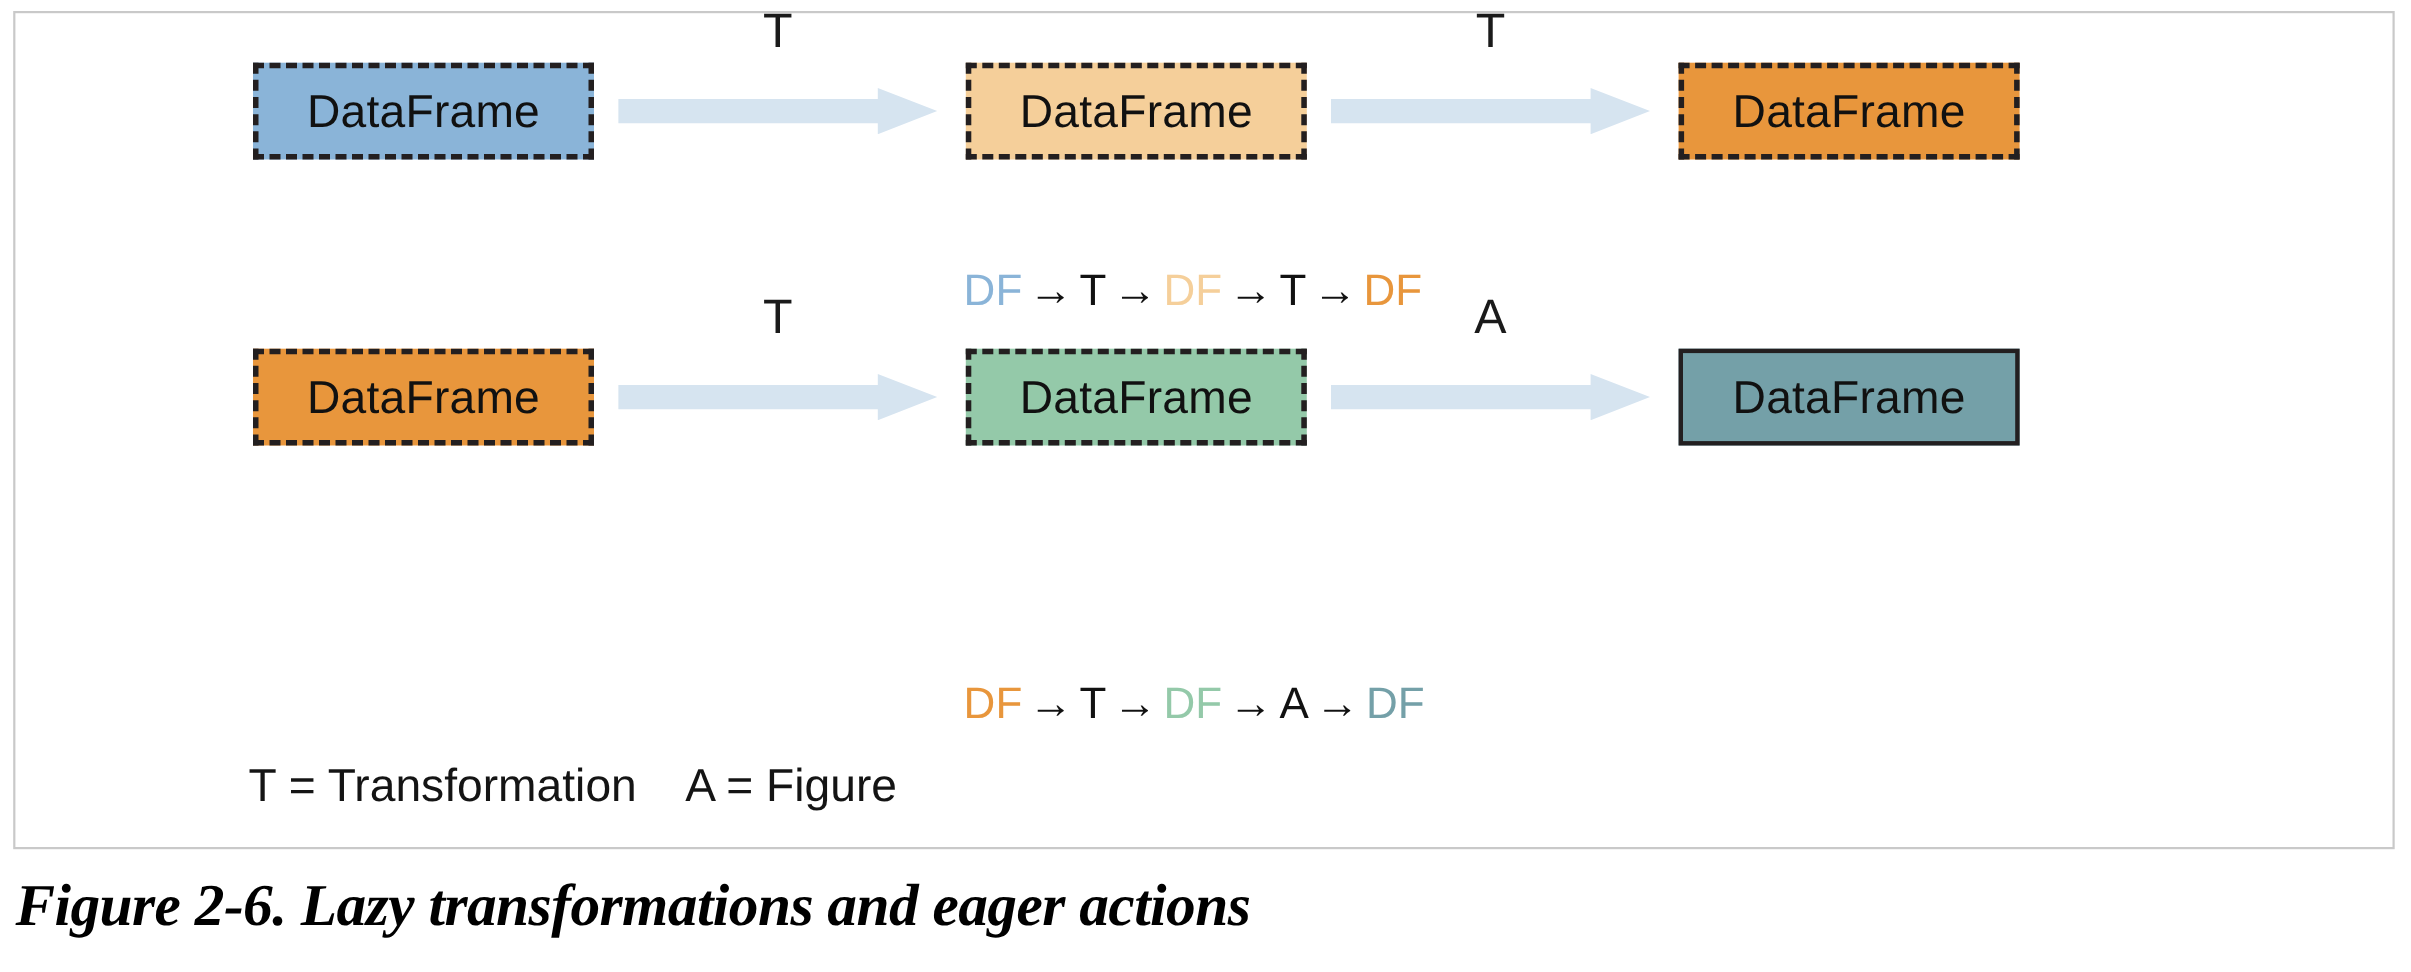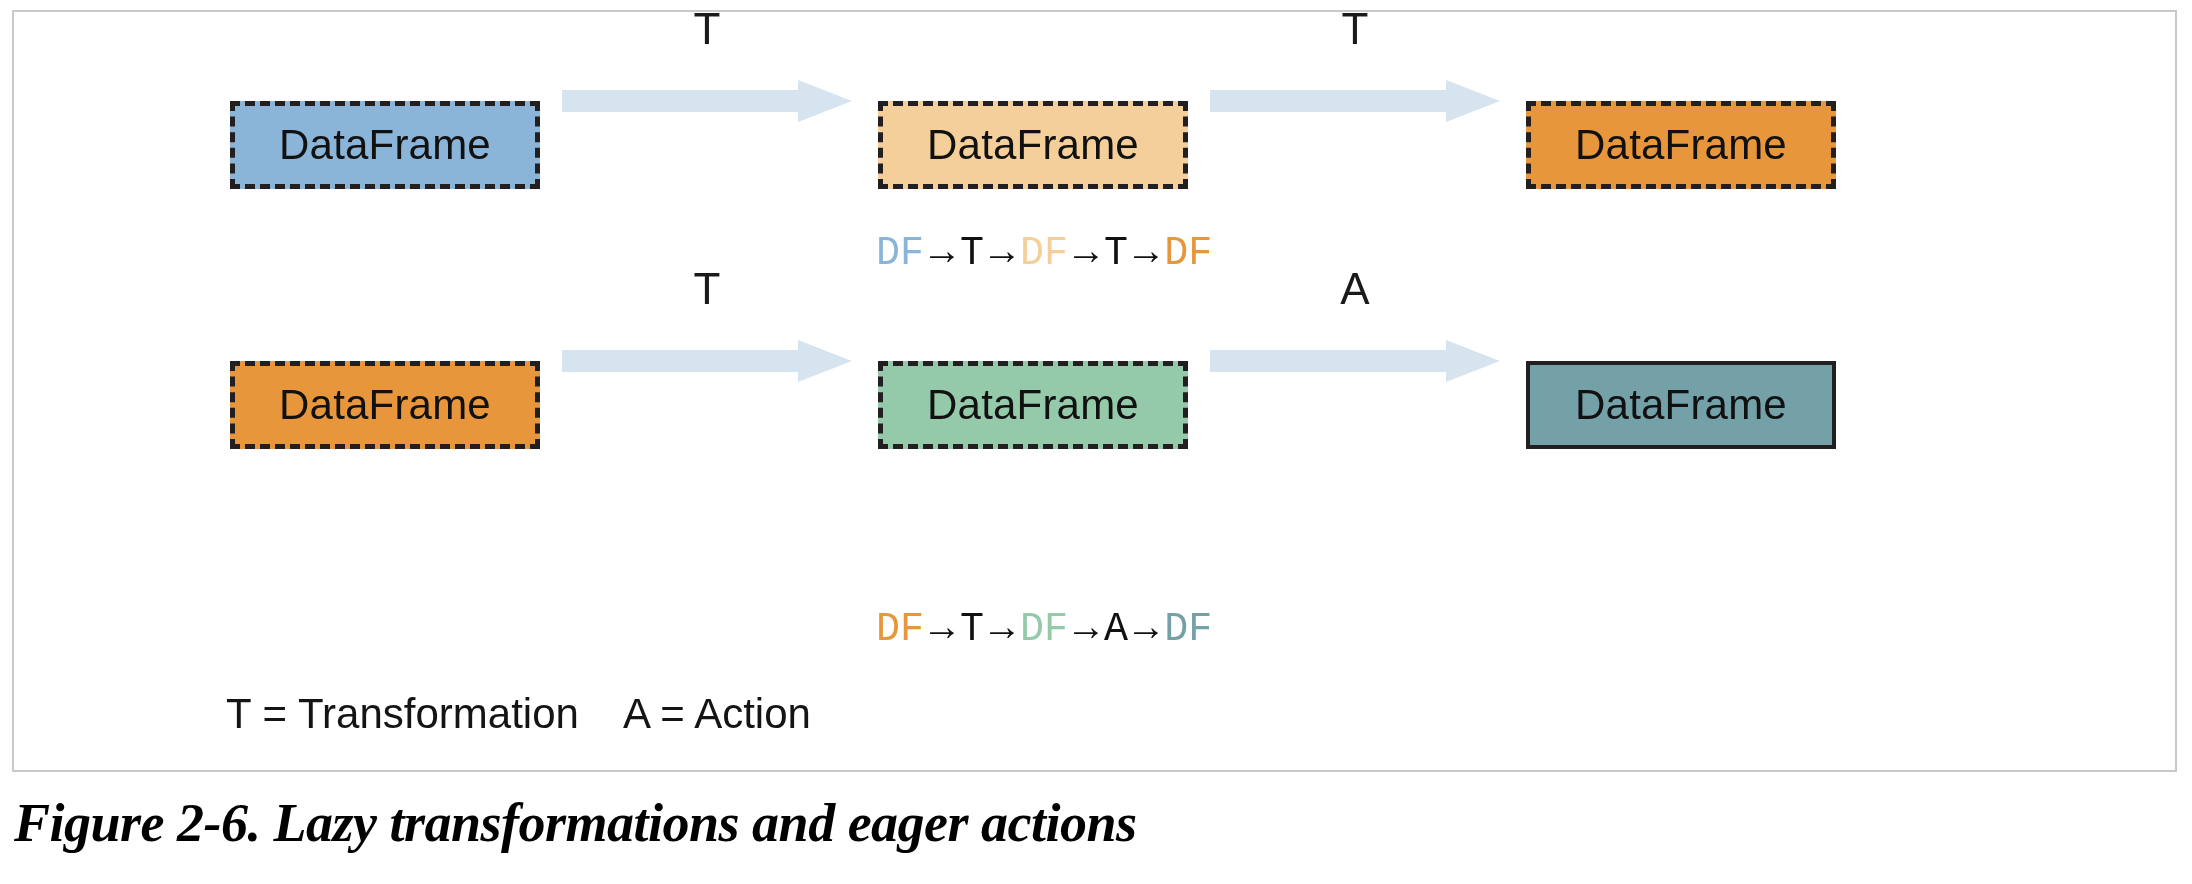--- a/index.html
+++ b/index.html
@@ -36,21 +36,20 @@
   .df-box {
     position: absolute;
     box-sizing: border-box;
     display: flex;
     align-items: center;
     justify-content: center;
     font-size: 42px;
     color: #111111;
     letter-spacing: 0.2px;
     font-family: "Liberation Sans", sans-serif;
-    margin-top: 44px;
   }
   .df-box.dashed {
     border: 5px dashed #231f20;
   }
   .df-box.solid {
     border: 4px solid #231f20;
   }
 
   
   .arrow {
@@ -67,21 +66,22 @@
     text-align: center;
     line-height: 1;
   }
 
   
   .chain {
     position: absolute;
     font-size: 40px;
     line-height: 1;
     white-space: nowrap;
-    font-family: Liberation Mono, monospace;
+    font-family: Liberation Sans, sans-serif;
+    margin-top: 10px;
   }
   .chain .tok { display: inline-block; }
   .chain .sep {
     display: inline-block;
     color: #111111;
     padding: 0 6px;
     font-size: 40px;
   }
 
   
@@ -174,20 +174,20 @@
       <span>A</span>
     </div>
 
     <div class="df-box solid" style="left:1512px; top:305px; width:310px; height:88px; background:#74a0a8;">
       <span>DataFrame</span>
     </div>
 
     <div class="chain" id="chain-1" style="left:862px; top:598px;"><span class="tok" style="color: rgb(232, 150, 60);">DF</span><span class="sep" style="color: rgb(17, 17, 17);">→</span><span class="tok" style="color: rgb(17, 17, 17);">T</span><span class="sep" style="color: rgb(17, 17, 17);">→</span><span class="tok" style="color: rgb(148, 201, 169);">DF</span><span class="sep" style="color: rgb(17, 17, 17);">→</span><span class="tok" style="color: rgb(17, 17, 17);">A</span><span class="sep" style="color: rgb(17, 17, 17);">→</span><span class="tok" style="color: rgb(116, 160, 168);">DF</span></div>
 
     <div class="legend" style="left:212px; top:678px;">
-      <span>T = Transformation</span><span class="gap"></span><span>A = Action</span>
+      <span>T = Transformation</span><span class="gap"></span><span>A = Figure</span>
     </div>
 
   </div>
 
   <div class="caption">Figure 2-6. Lazy transformations and eager actions</div>
 
 </div>
 
 </body></html>

